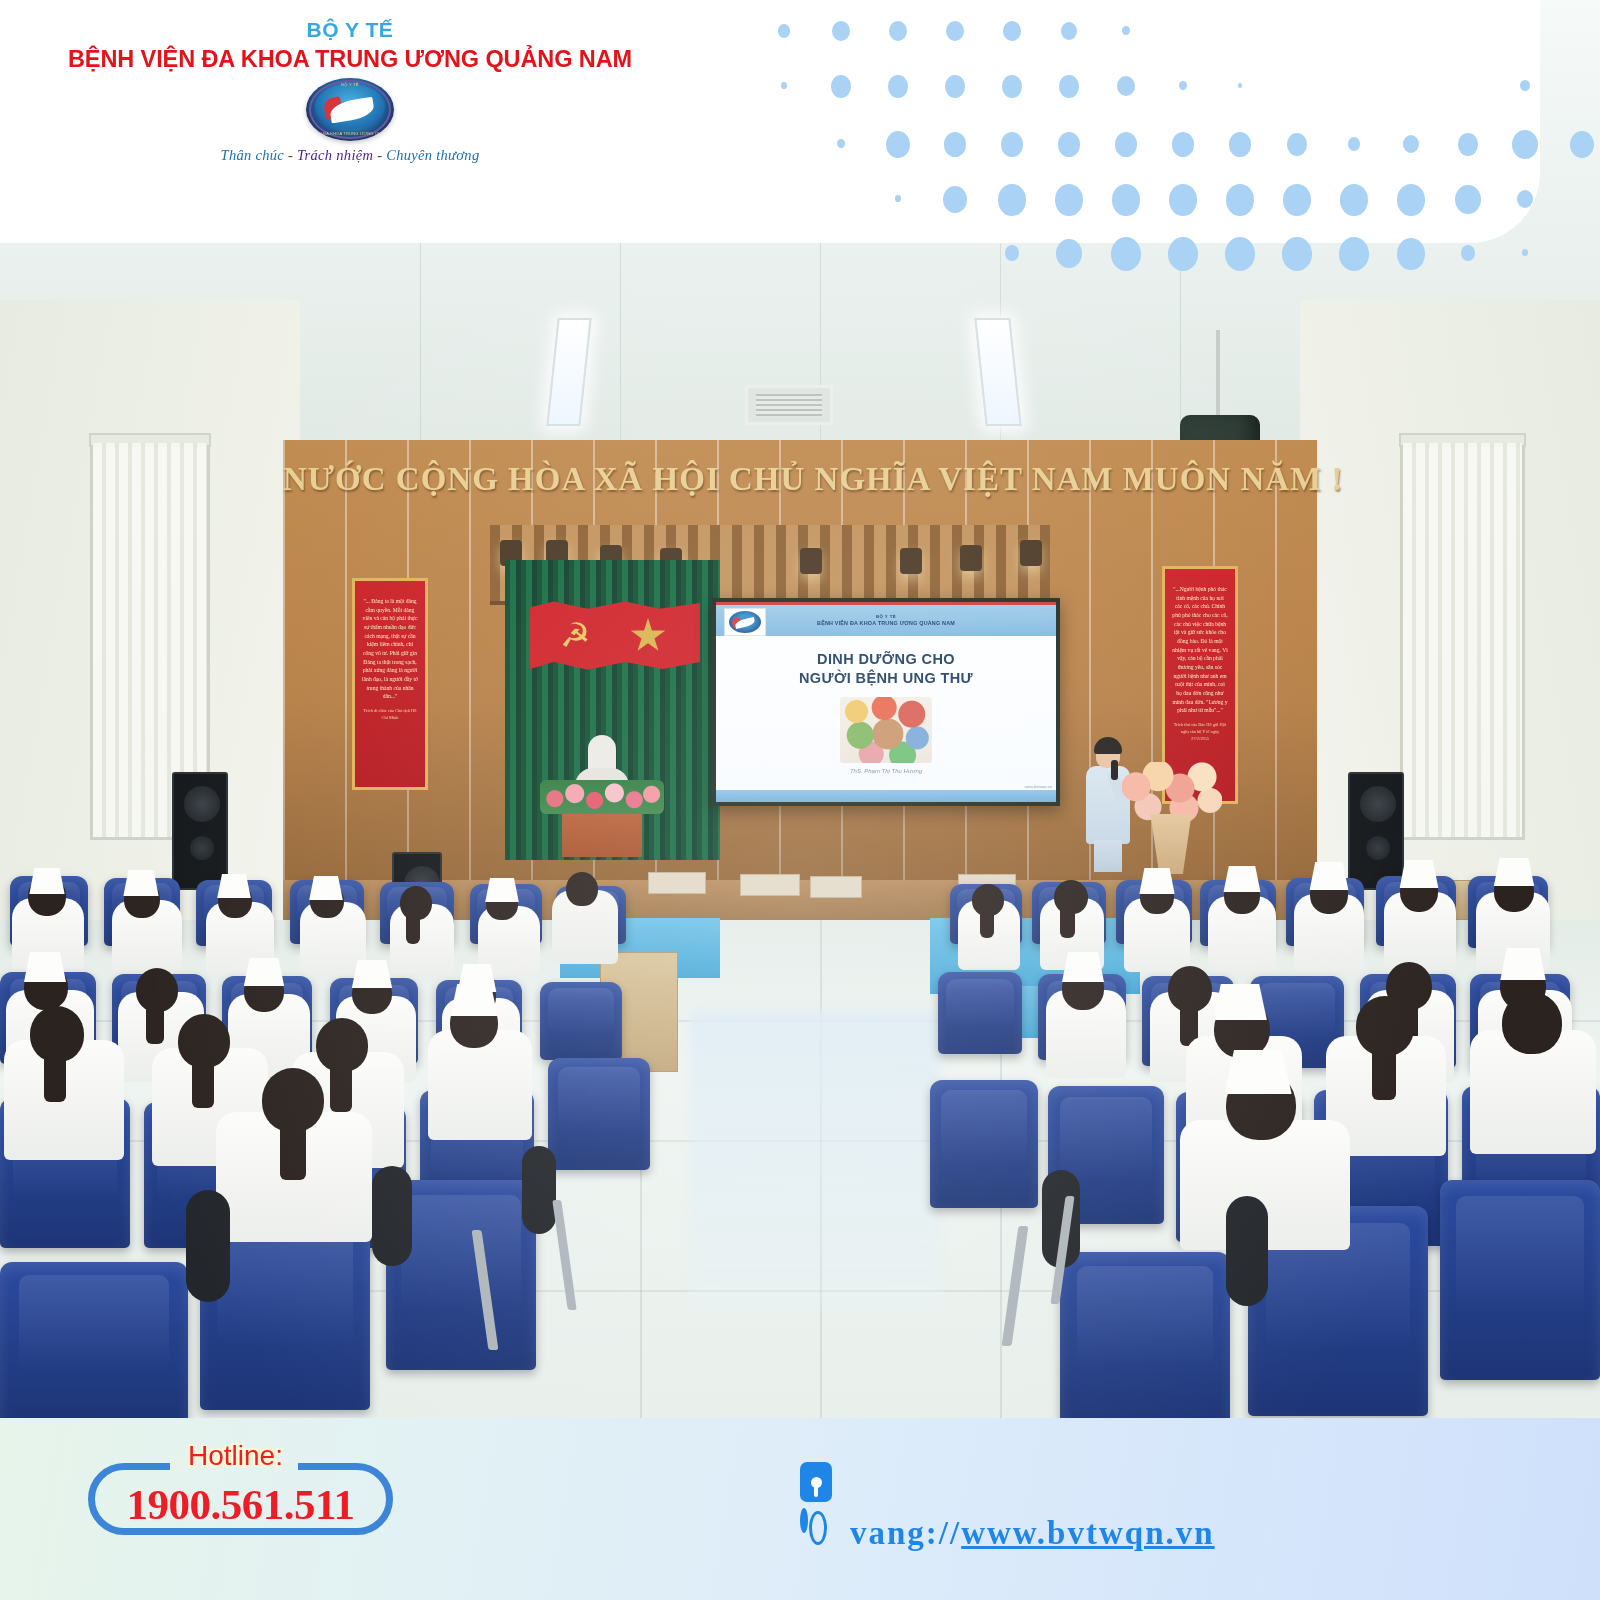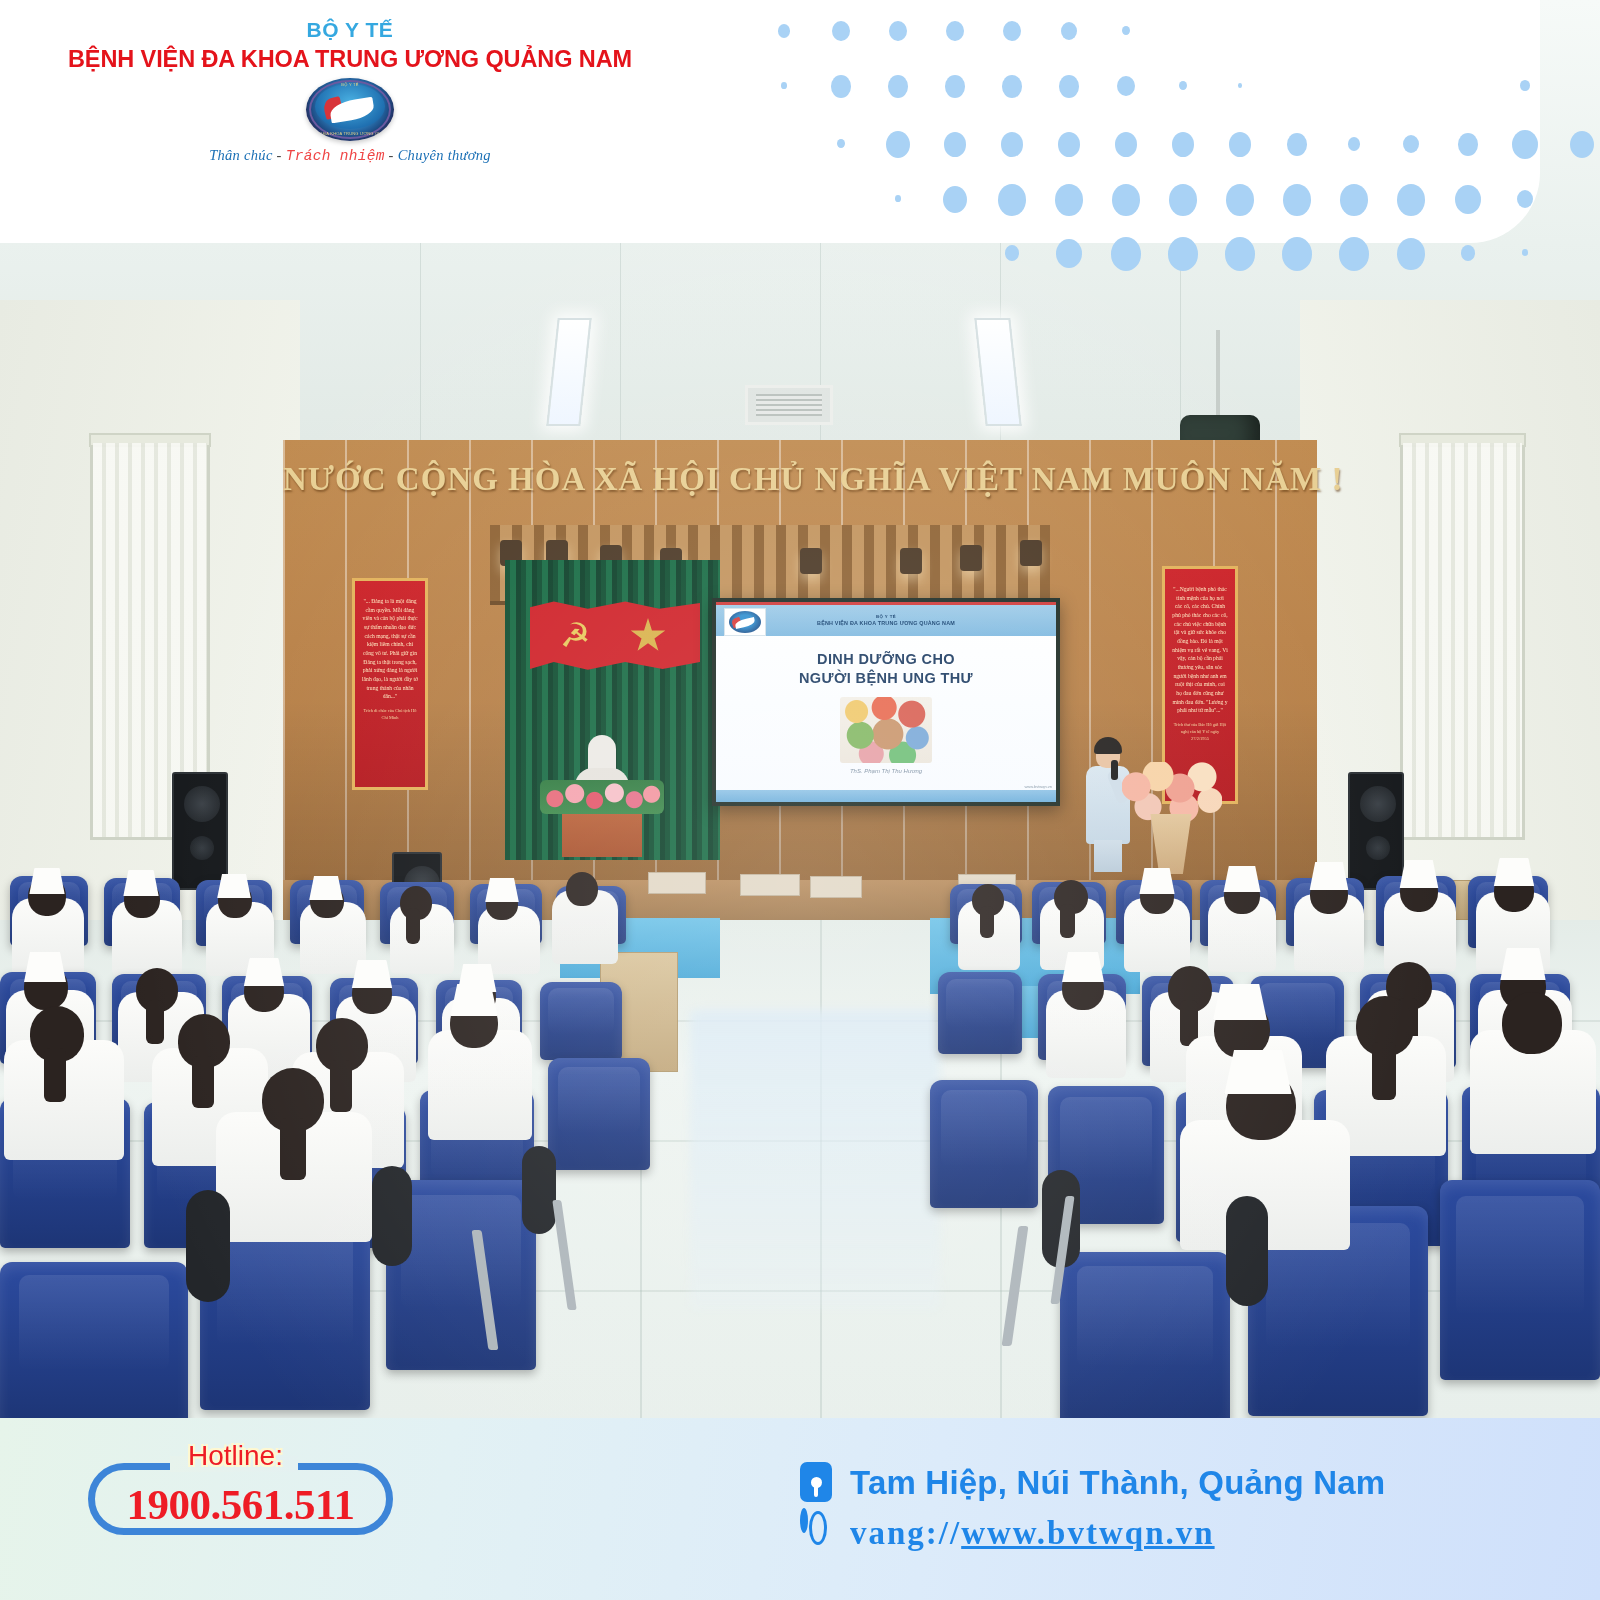--- a/index.html
+++ b/index.html
@@ -399,21 +399,21 @@
     font-size:4px; color:#e3d28a; letter-spacing:.3px; white-space:nowrap;
   }
   .logo-arc {
     position:absolute; left:50%; bottom:5px; transform:translateX(-50%);
     font-size:4px; color:#e3d28a; letter-spacing:.2px; white-space:nowrap;
   }
   .tagline {
     margin-top:6px; font-family:"Liberation Serif", serif; font-style:italic;
     font-size:14.5px; color:#1a6fb5; letter-spacing:.3px;
   }
-  .tagline .mid { color:#ef4444;font-family:Liberation Mono, monospace; }
+  .tagline .mid { color:#4c1d95; }
   .tagline .sep { color:#444; }
 
   
   .footer {
     position:absolute; left:0; top:1418px; width:1600px; height:182px;
     background:linear-gradient(100deg, #e6f4ea 0%, #e2f1f4 28%, #dcebfa 58%, #cfe0fb 100%);
     z-index:5;
   }
   .hotline-box {
     position:absolute; left:88px; top:45px; width:305px; height:72px;
@@ -938,20 +938,19 @@
   <div class="hotline-label">Hotline:</div>
   <div class="hotline-number">1900.561.511</div>
 
   <div class="contact">
     <div class="contact-row">
       <span class="ic">
           <span class="ic-pin">
             <span></span>
           </span>
         </span>
-      <span class="addr-text">Tam Hiệp, Núi Thành, Quảng Nam</span>
     </div>
     <div class="contact-row">
       <span class="ic"><span class="ic-globe"><span class="globe-ell"></span></span></span>
       <span class="url-text"><span>vang://</span><span class="u">www.bvtwqn.vn</span></span>
     </div>
   </div>
 </div>
 
 </body></html>

